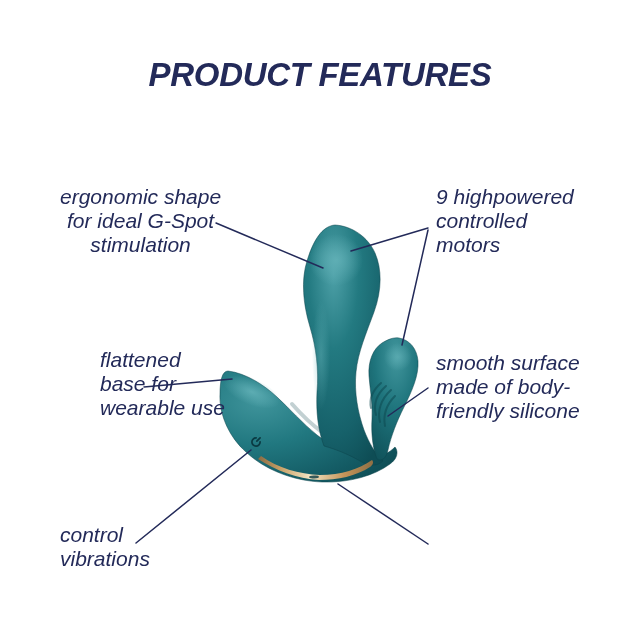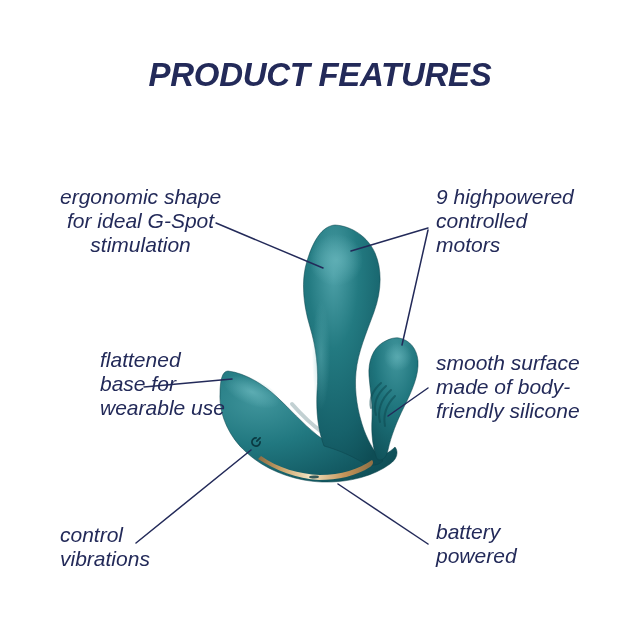--- a/index.html
+++ b/index.html
@@ -154,16 +154,14 @@
 controlled
 motors</div>
   <div class="label label-flattened">flattened
 base for
 wearable use</div>
   <div class="label label-control">control
 vibrations</div>
   <div class="label label-smooth">smooth surface
 made of body-
 friendly silicone</div>
-  <div class="label label-battery">battery
-powered</div>
 
 </div>
 
 </body></html>

